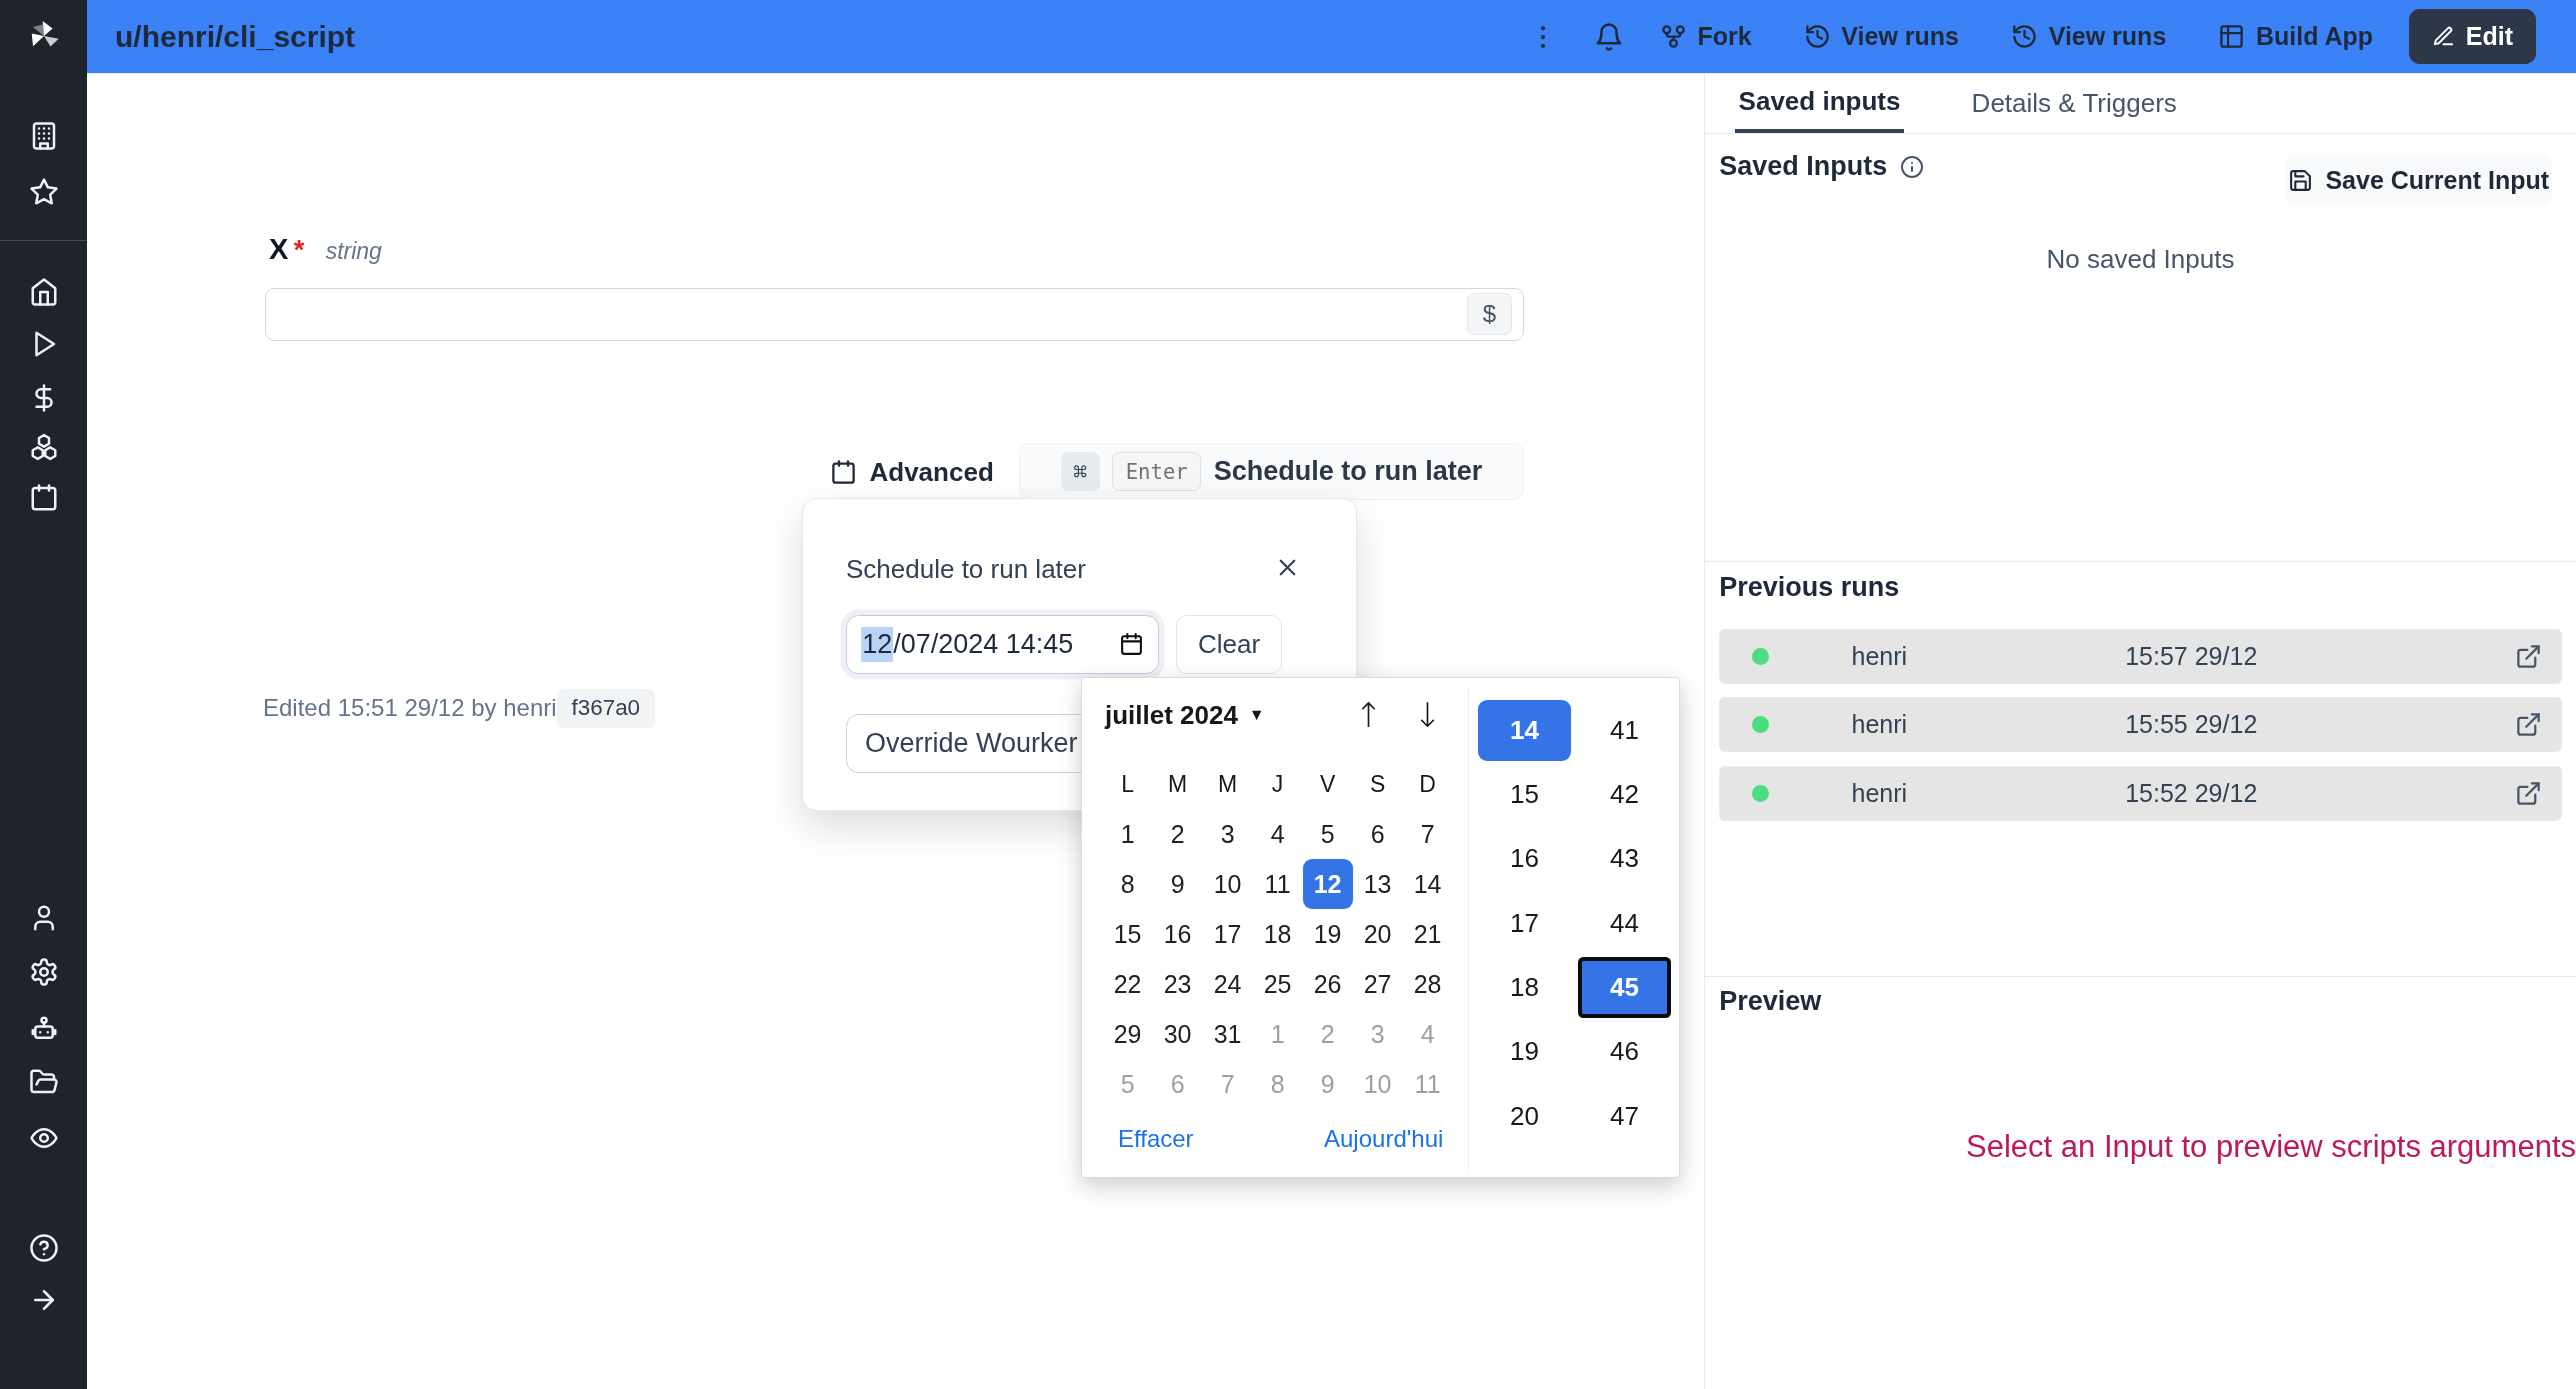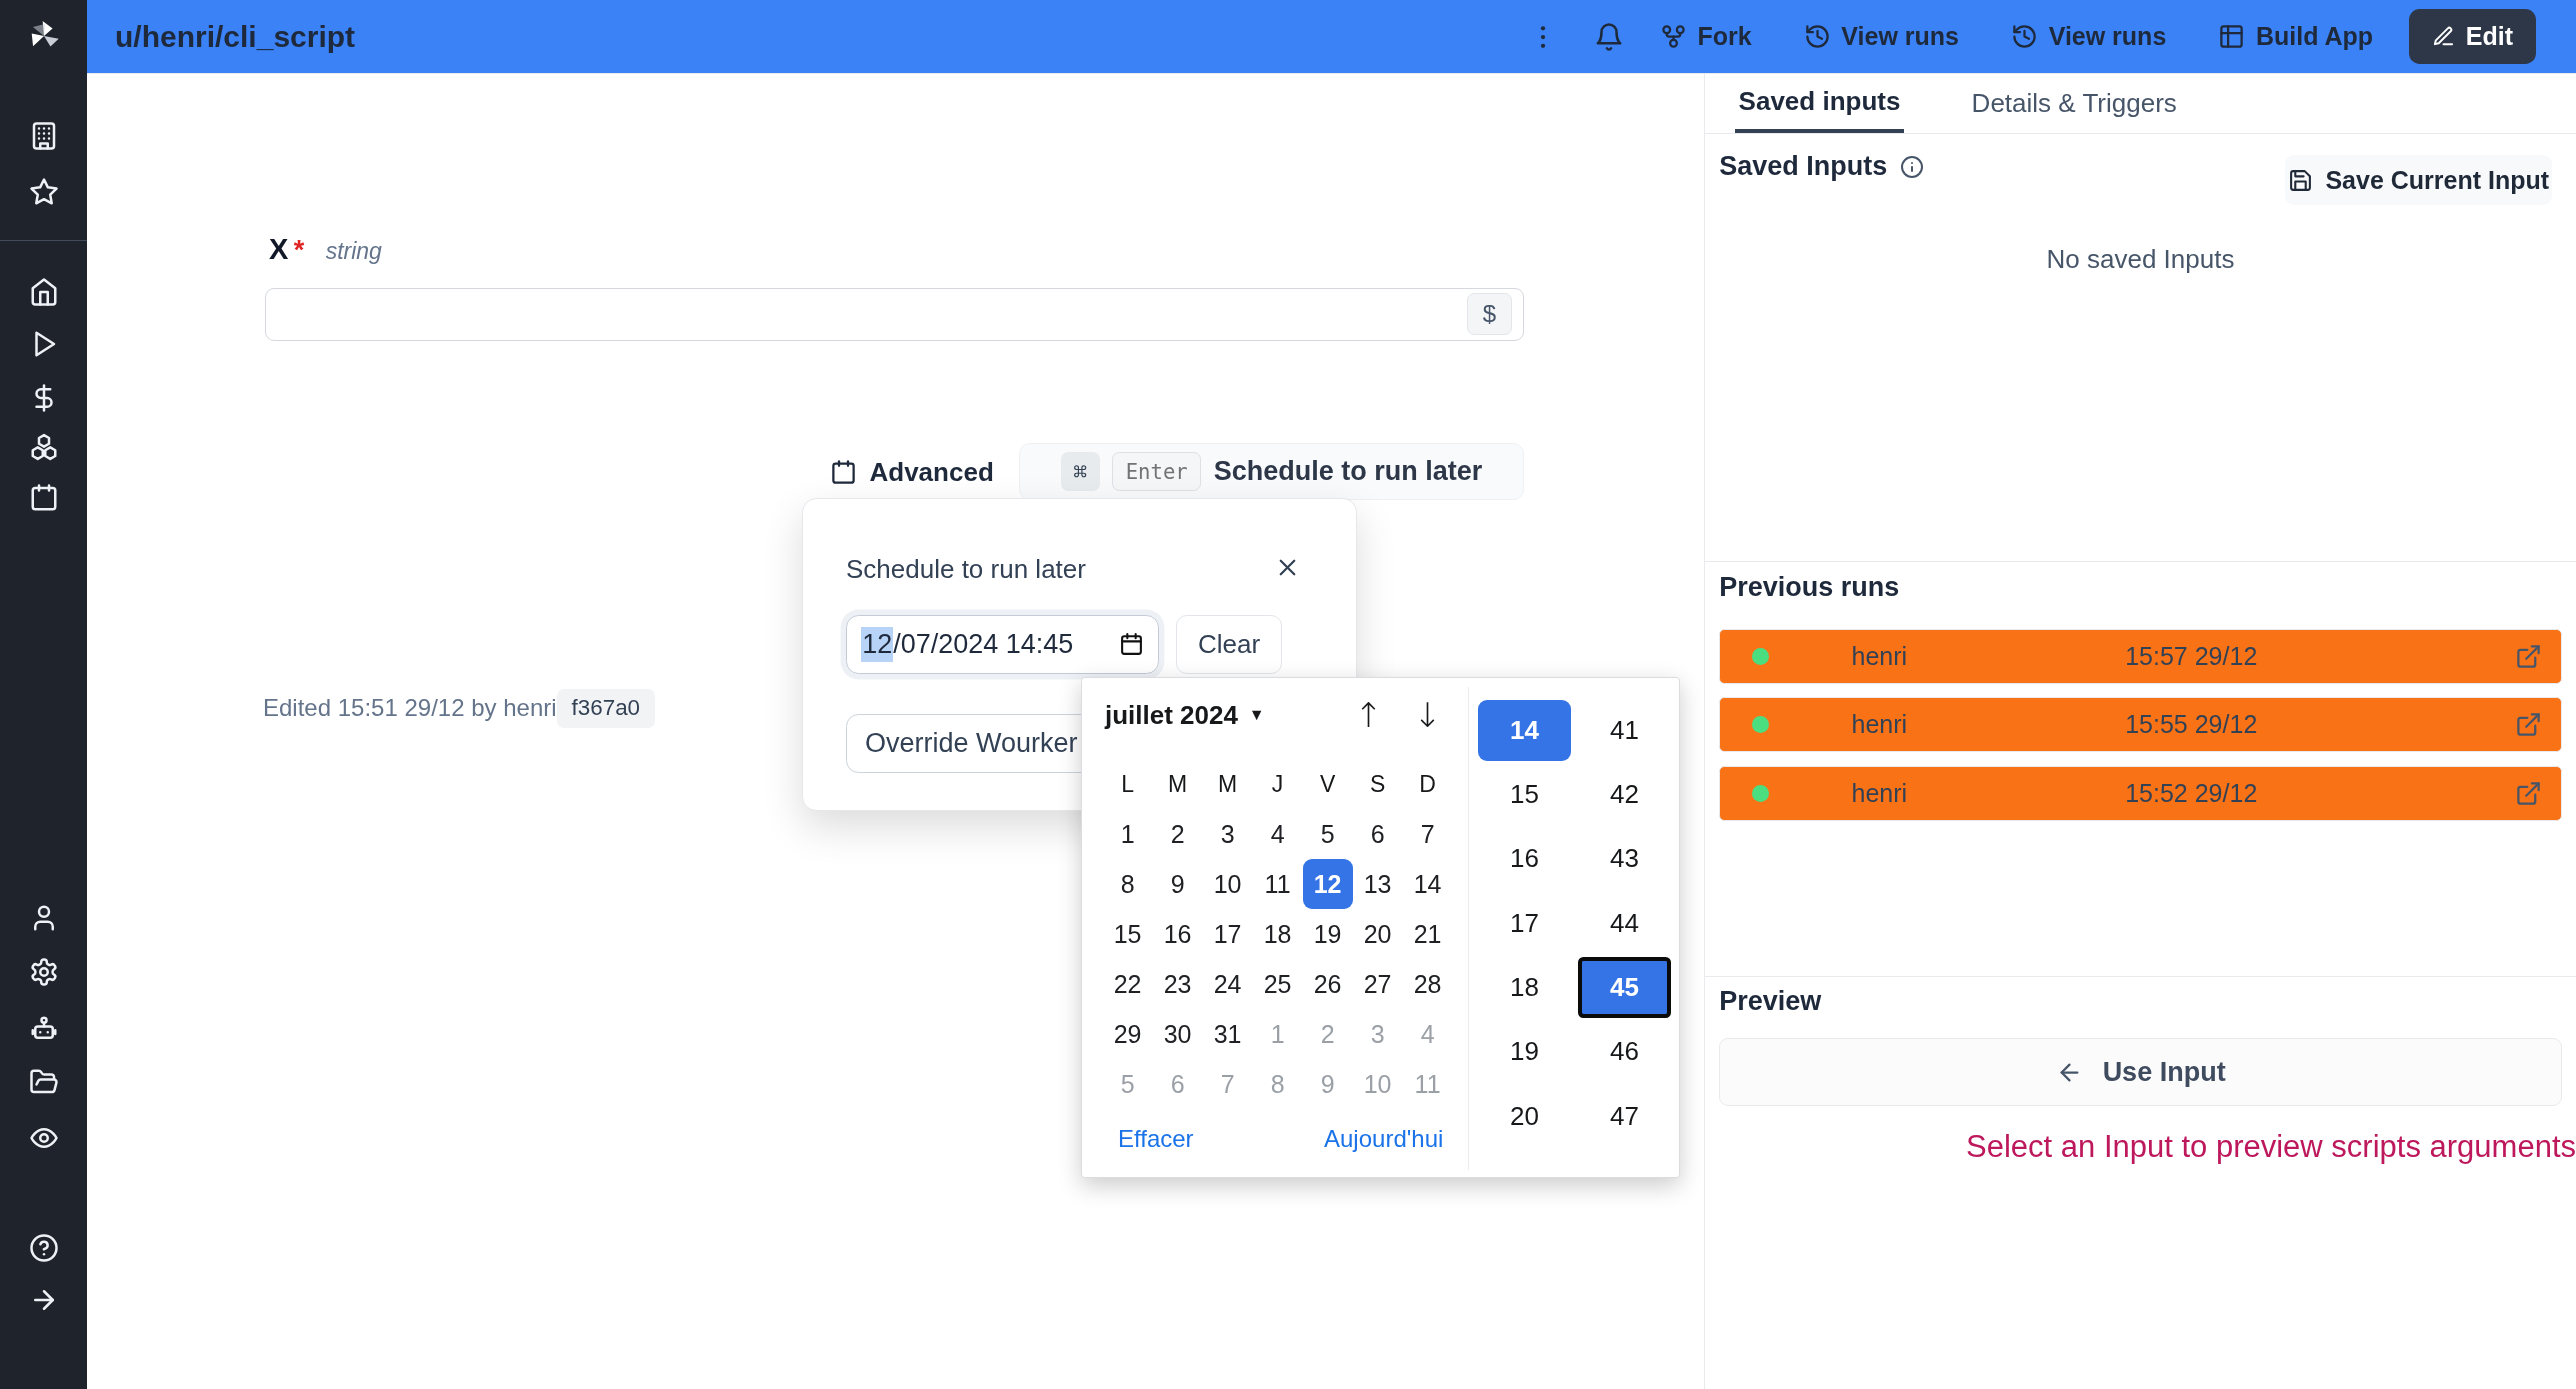--- a/index.html
+++ b/index.html
@@ -76,21 +76,21 @@
   .tabs{height:60px;border-bottom:1.8px solid #e8eaee;display:flex;align-items:stretch;padding-left:30px;gap:64px}
   .tab{display:flex;align-items:center;font-size:26px;color:#475569;cursor:pointer;padding:0 3.6px}
   .tab.active{color:#1e293b;font-weight:600;border-bottom:4.5px solid #334155}
   .sec-title{position:absolute;left:14.3px;font-size:27px;font-weight:bold;color:#1e293b;display:flex;align-items:center;gap:12.5px}
   .info-ic{width:24px;height:24px;color:#475569}
   .save-btn{position:absolute;left:580px;top:81px;width:267px;height:50px;background:#f8f9fb;border-radius:9px;display:flex;align-items:center;justify-content:center;gap:12.5px;font-size:25px;font-weight:600;color:#1f2937;cursor:pointer}
   .save-btn .ic{width:25px;height:25px}
   .empty-text{position:absolute;left:0;top:170px;width:100%;text-align:center;font-size:26px;color:#475569}
   .hdiv{position:absolute;left:0;width:100%;border-top:1.8px solid #e8eaee}
   .runs{position:absolute;left:14.3px;top:555px;width:843px;display:flex;flex-direction:column;gap:13.4px}
-  .run-card{height:55px;border:1.8px solid #e8eaee;border-radius:5.4px;display:flex;align-items:center;padding:0 19.7px;position:relative;cursor:pointer;background:#f97316}
+  .run-card{height:55px;border:1.8px solid #e8eaee;border-radius:5.4px;display:flex;align-items:center;padding:0 19.7px;position:relative;cursor:pointer;background:#e5e5e5}
   .run-dot{width:17px;height:17px;border-radius:50%;background:#4ade80;margin-left:12.5px}
   .run-user{margin-left:82px;font-size:25px;color:#334155}
   .run-time{position:absolute;left:56%;transform:translateX(-50%);font-size:25px;color:#334155}
   .run-open{margin-left:auto;width:27px;height:27px;color:#475569;cursor:pointer}
   .use-btn{position:absolute;left:14.3px;top:964px;width:843px;height:68px;background:#fbfbfc;border:1.8px solid #e8eaee;border-radius:9px;display:flex;align-items:center;justify-content:center;gap:19.7px;font-size:27px;font-weight:600;color:#3f4b5e;cursor:pointer}
   .use-btn .ic{width:27px;height:27px;color:#475569}
   .hint{position:absolute;left:0;top:1055px;width:100%;text-align:right;font-size:31px;color:#be185d}
 </style>
 </head>
 <body>
@@ -475,24 +475,15 @@
             <line x1="10" y1="14" x2="21" y2="3"></line>
           </svg>
         </span>
       </div>
     </div>
 
   <div class="hdiv" style="top:902px"></div>
   <div class="sec-title" style="top:912px">
     <span>Preview</span>
   </div>
-  <div class="use-btn">
-    <span class="ic">
-        <svg viewBox="0 0 24 24" fill="none" stroke="currentColor" stroke-width="2" stroke-linecap="round" stroke-linejoin="round">
-          <path d="M19 12H5"></path>
-          <path d="m12 19-7-7 7-7"></path>
-        </svg>
-      </span>
-    <span>Use Input</span>
-  </div>
   <div class="hint">Select an Input to preview scripts arguments</div>
 </div>
 
 
 </body></html>

